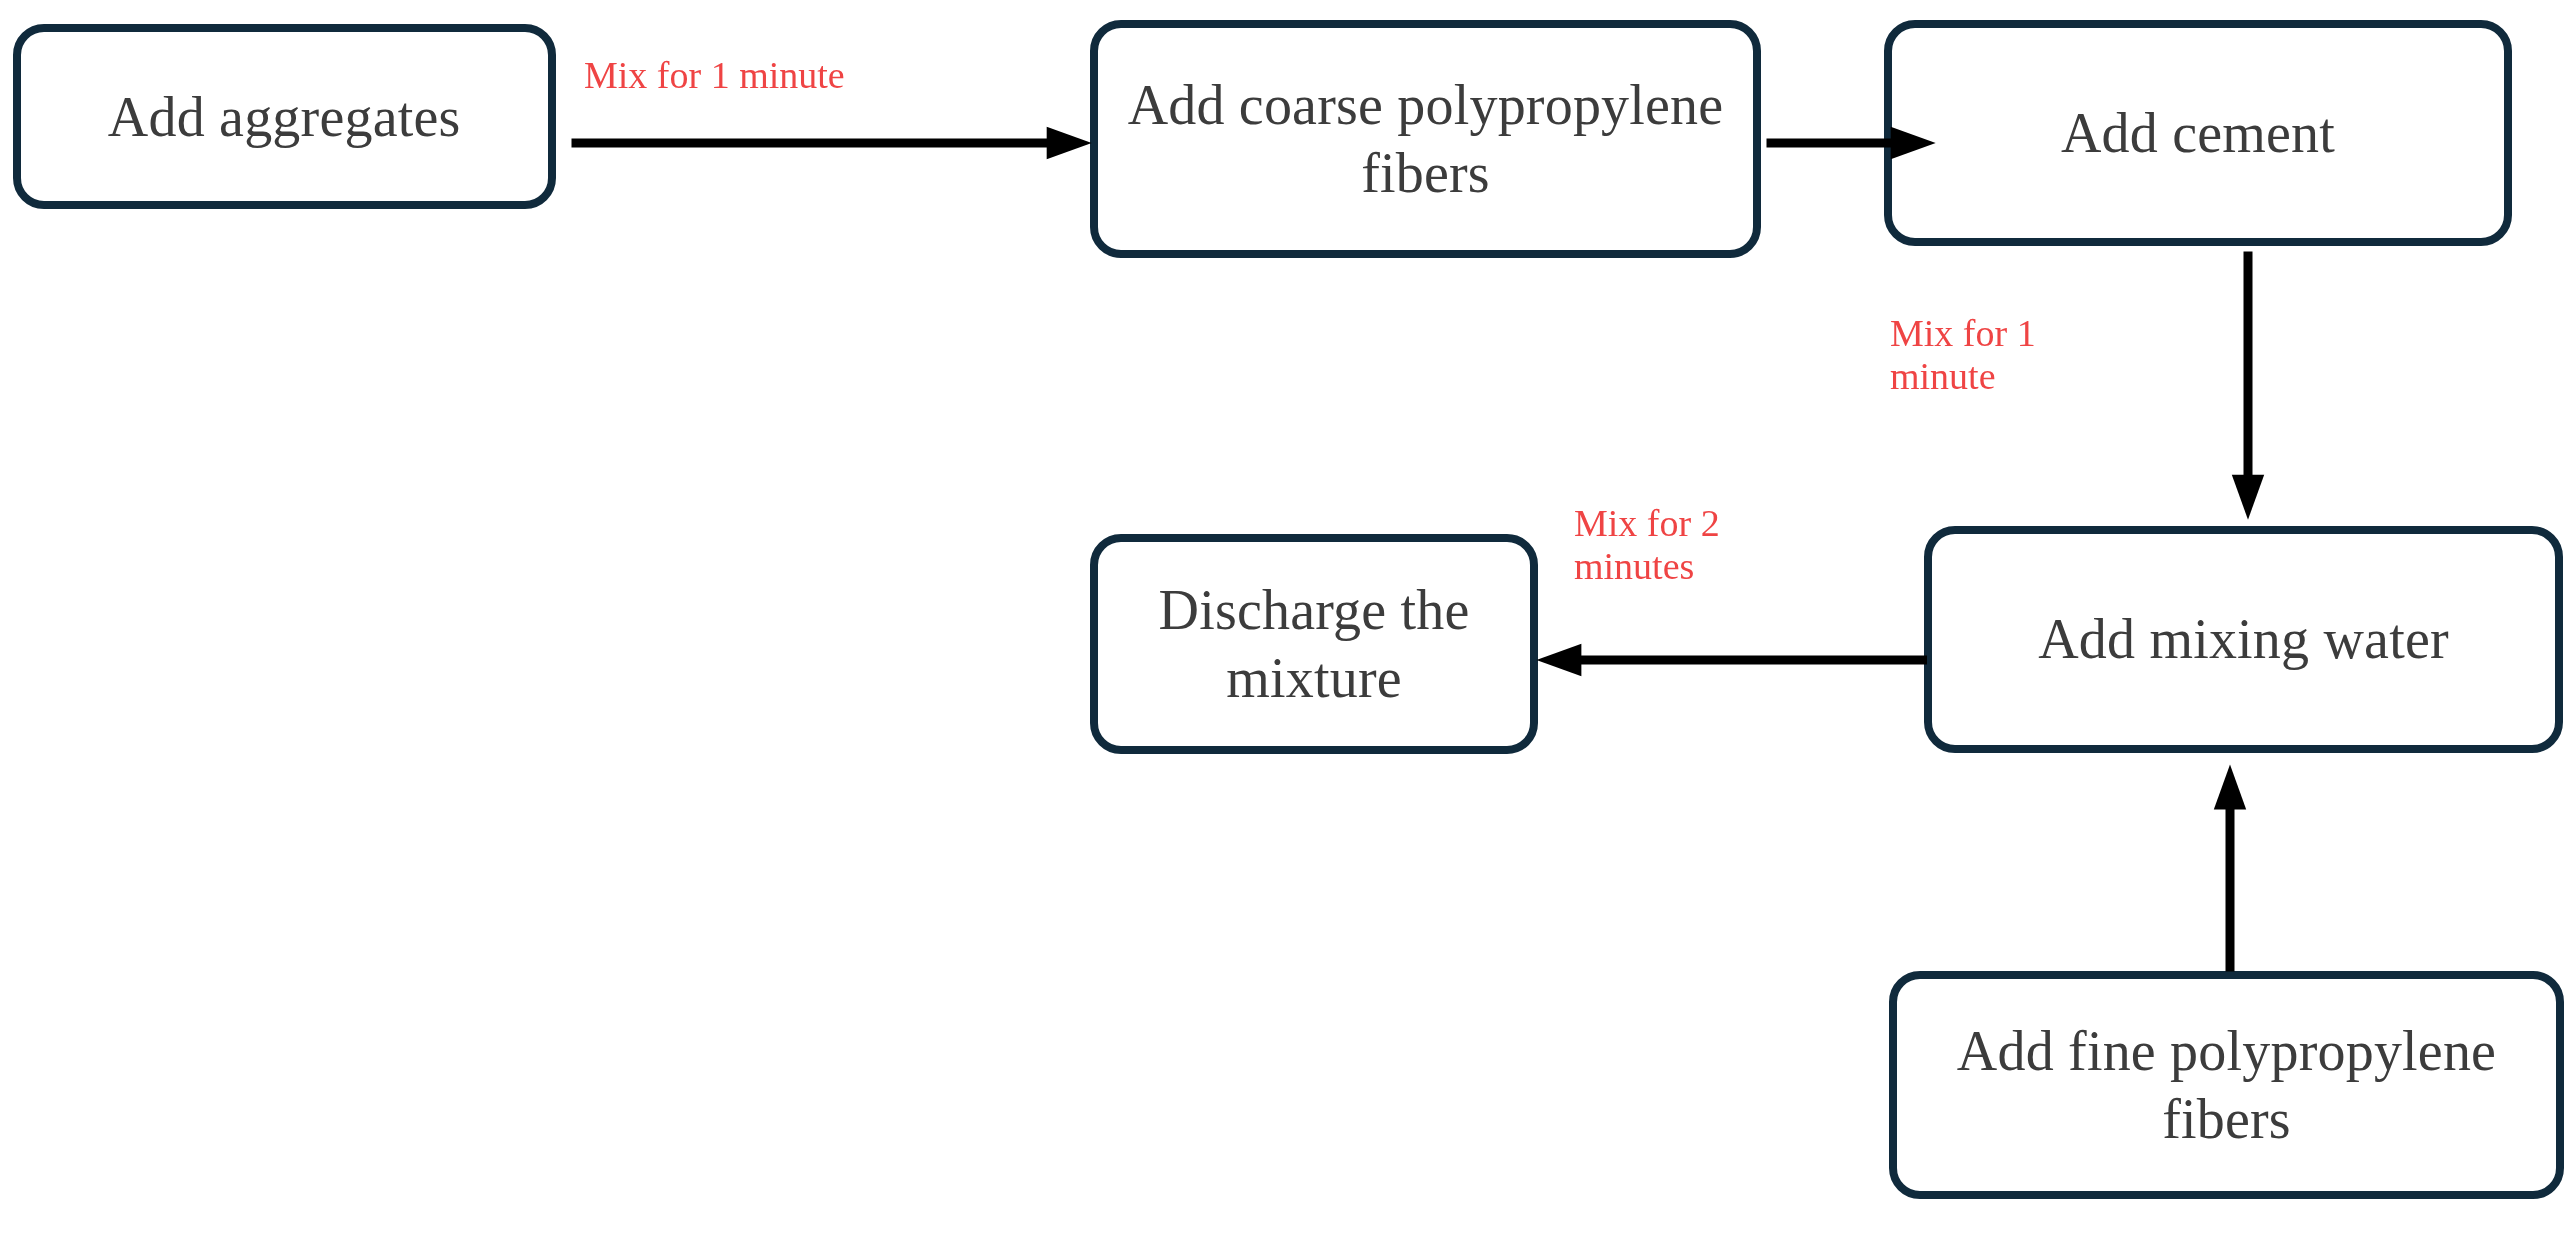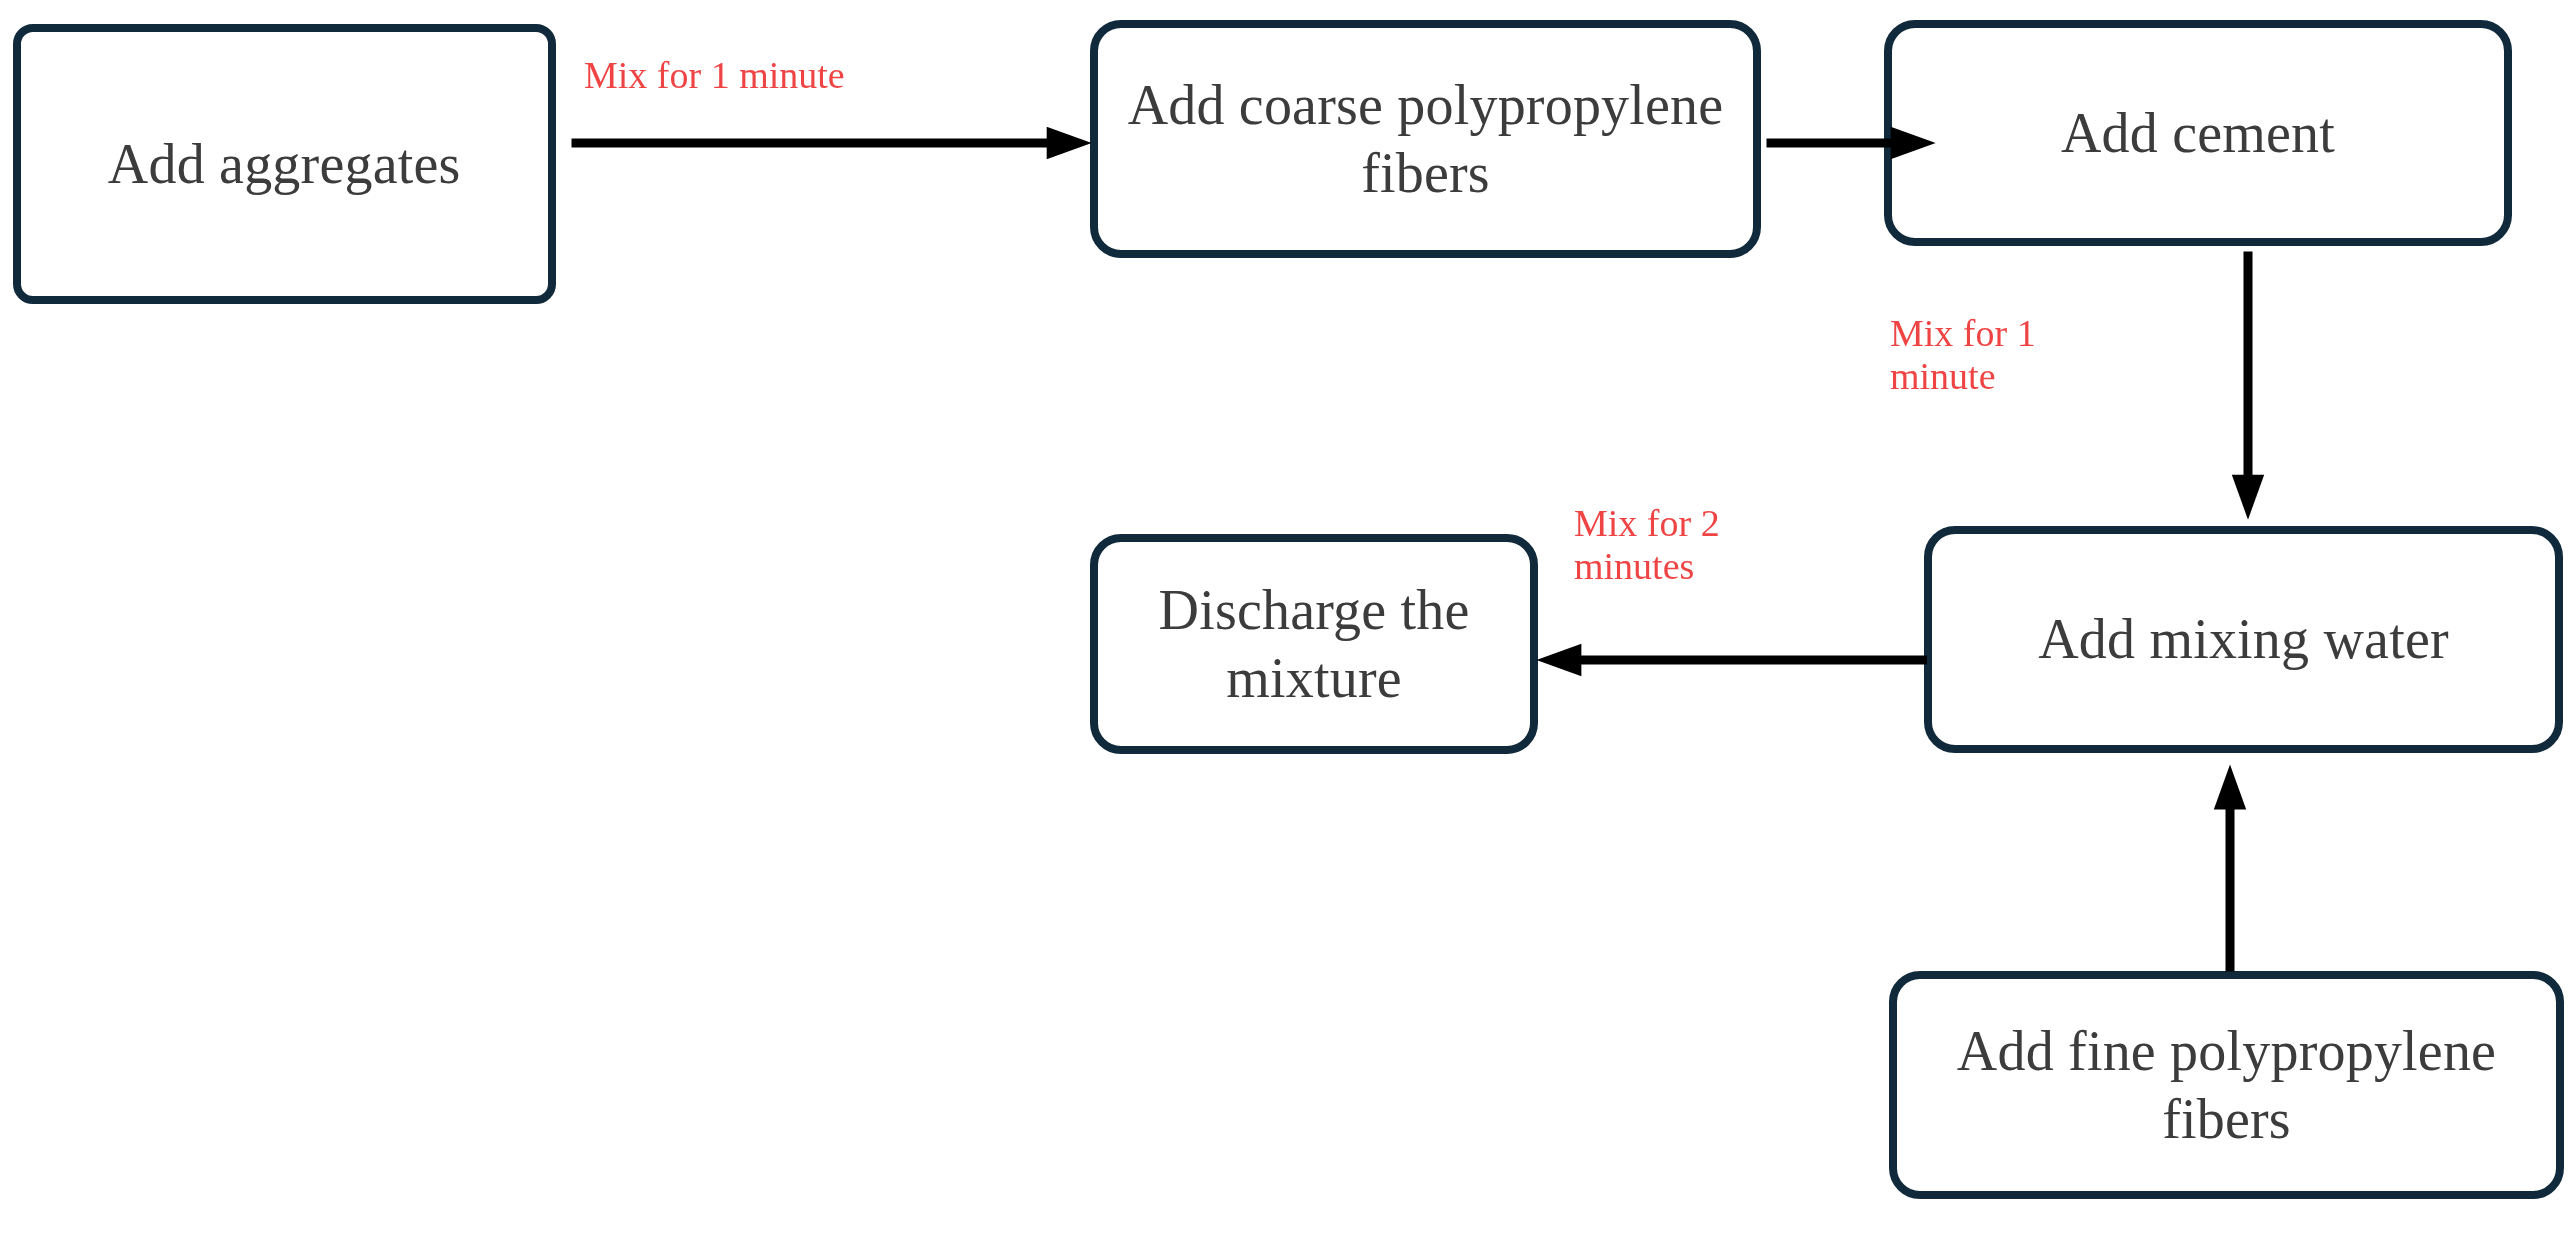--- a/index.html
+++ b/index.html
@@ -44,21 +44,21 @@
   .arrow-svg {
     position: absolute;
     overflow: visible;
   }
 </style>
 </head>
 <body>
 
 <div id="canvas">
 
-  <div class="node" style="left:12.7px; top:24.4px; width:543px; height:280px;border-radius:20px;">
+  <div class="node" style="left:12.7px; top:24.4px; width:543px; height:185px;">
     <span>Add aggregates</span>
   </div>
 
   <div class="node" style="left:1090px; top:20px; width:671px; height:238px;">
     <span>Add coarse
 polypropylene fibers</span>
   </div>
 
   <div class="node" style="left:1884px; top:20px; width:628px; height:226px;">
     <span>Add cement</span>

